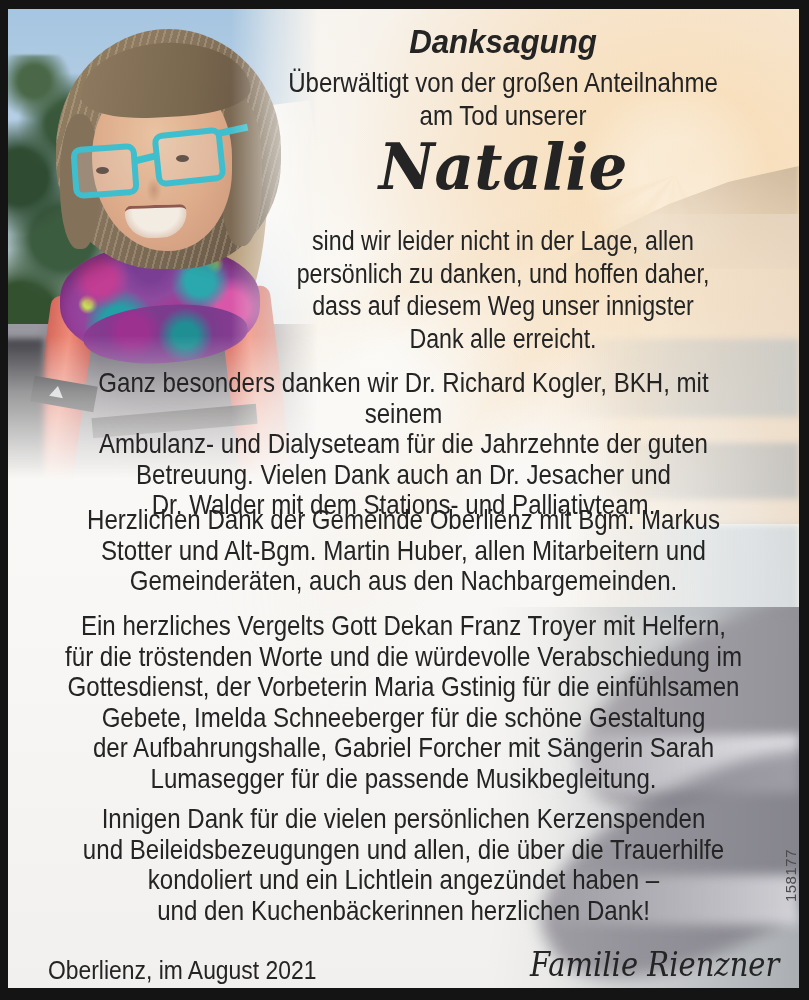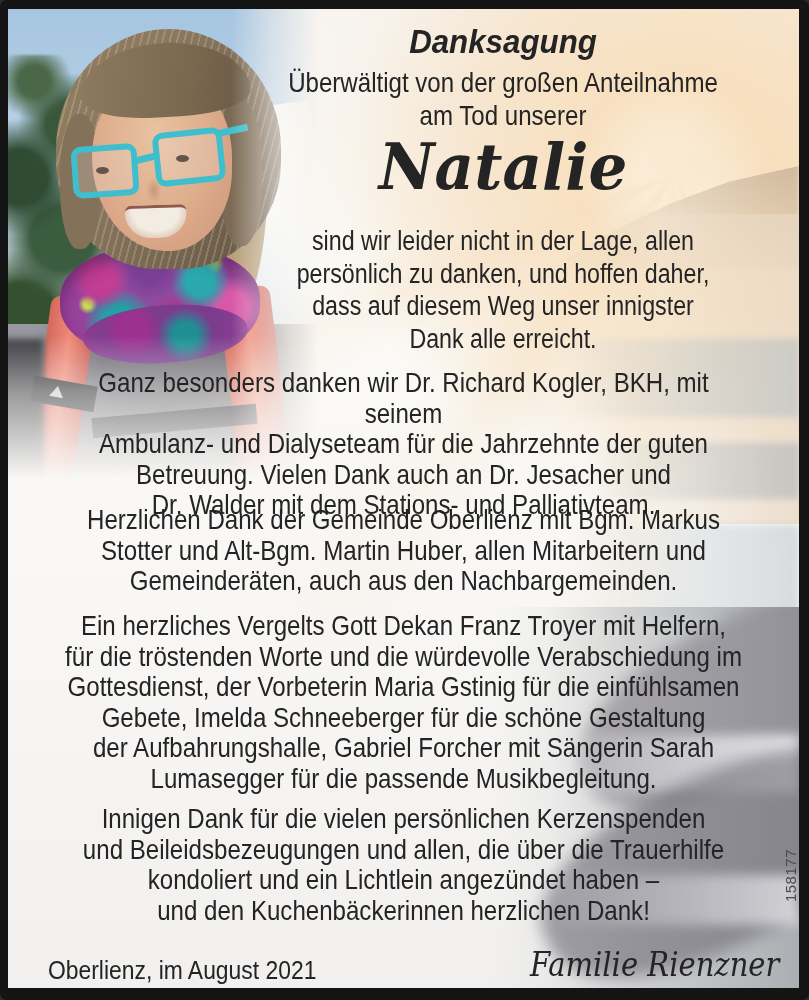--- a/index.html
+++ b/index.html
@@ -1,17 +1,17 @@
 <!DOCTYPE html>
 <html><head>
 <meta charset="utf-8">
 <style>
   html,body{margin:0;padding:0;background:#2b2b2b;}
   .page{position:relative;width:809px;height:1000px;background:#141414;overflow:hidden;
-        font-family:"Liberation Sans",sans-serif;color:#242424;border-radius:7px;}
+        font-family:"Liberation Sans",sans-serif;color:#242424;}
   .inner{position:absolute;left:8px;top:9px;width:791px;height:979px;background:#faf9f6;overflow:hidden;}
   .abs{position:absolute;}
 
   
   .bg-base{inset:0;background:linear-gradient(180deg,#f7f4ef 0%,#fbfaf7 30%,#f8f7f5 62%,#f1f0ee 100%);}
   .bg-sunwash{inset:0;background:
       radial-gradient(ellipse 620px 430px at 700px 150px, rgba(244,212,170,.5), rgba(244,212,170,0) 70%),
       radial-gradient(circle at 667px 166px, rgba(255,253,246,.95) 0 36px, rgba(250,229,197,.85) 95px,
                       rgba(247,219,183,.45) 190px, rgba(247,222,190,0) 330px);}
   .bg-rays{inset:0;background:conic-gradient(from 0deg at 667px 166px,

